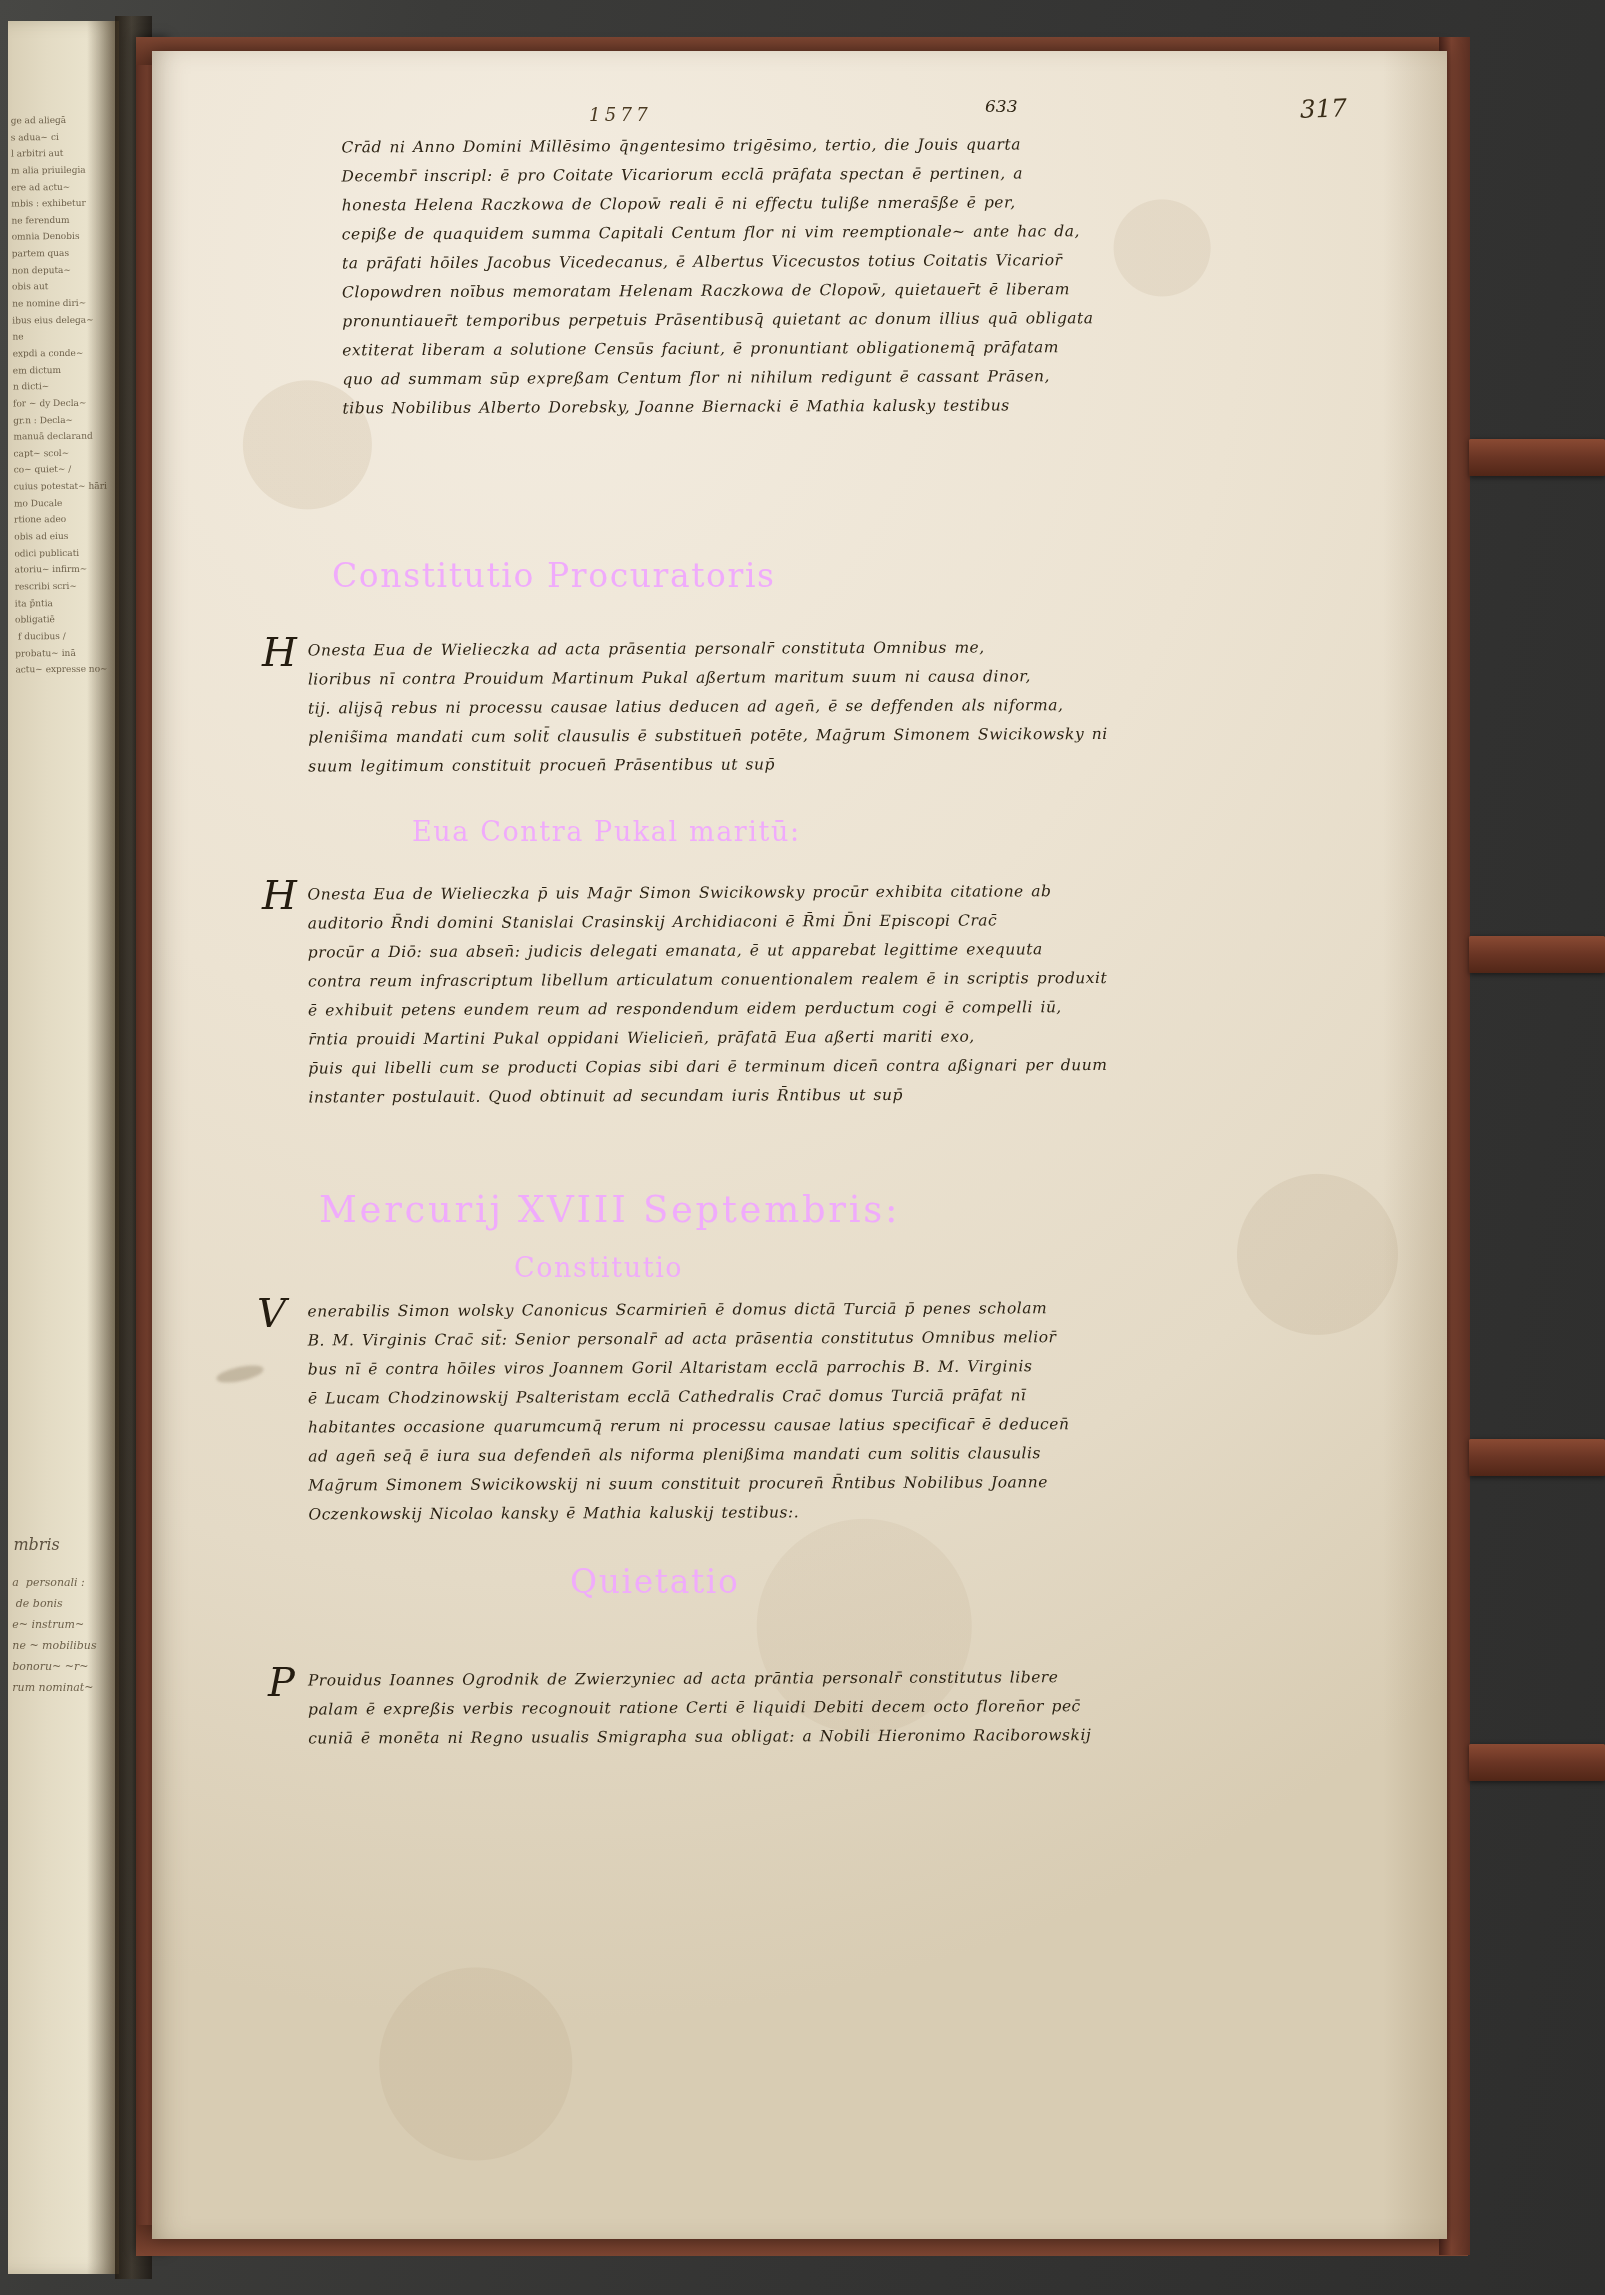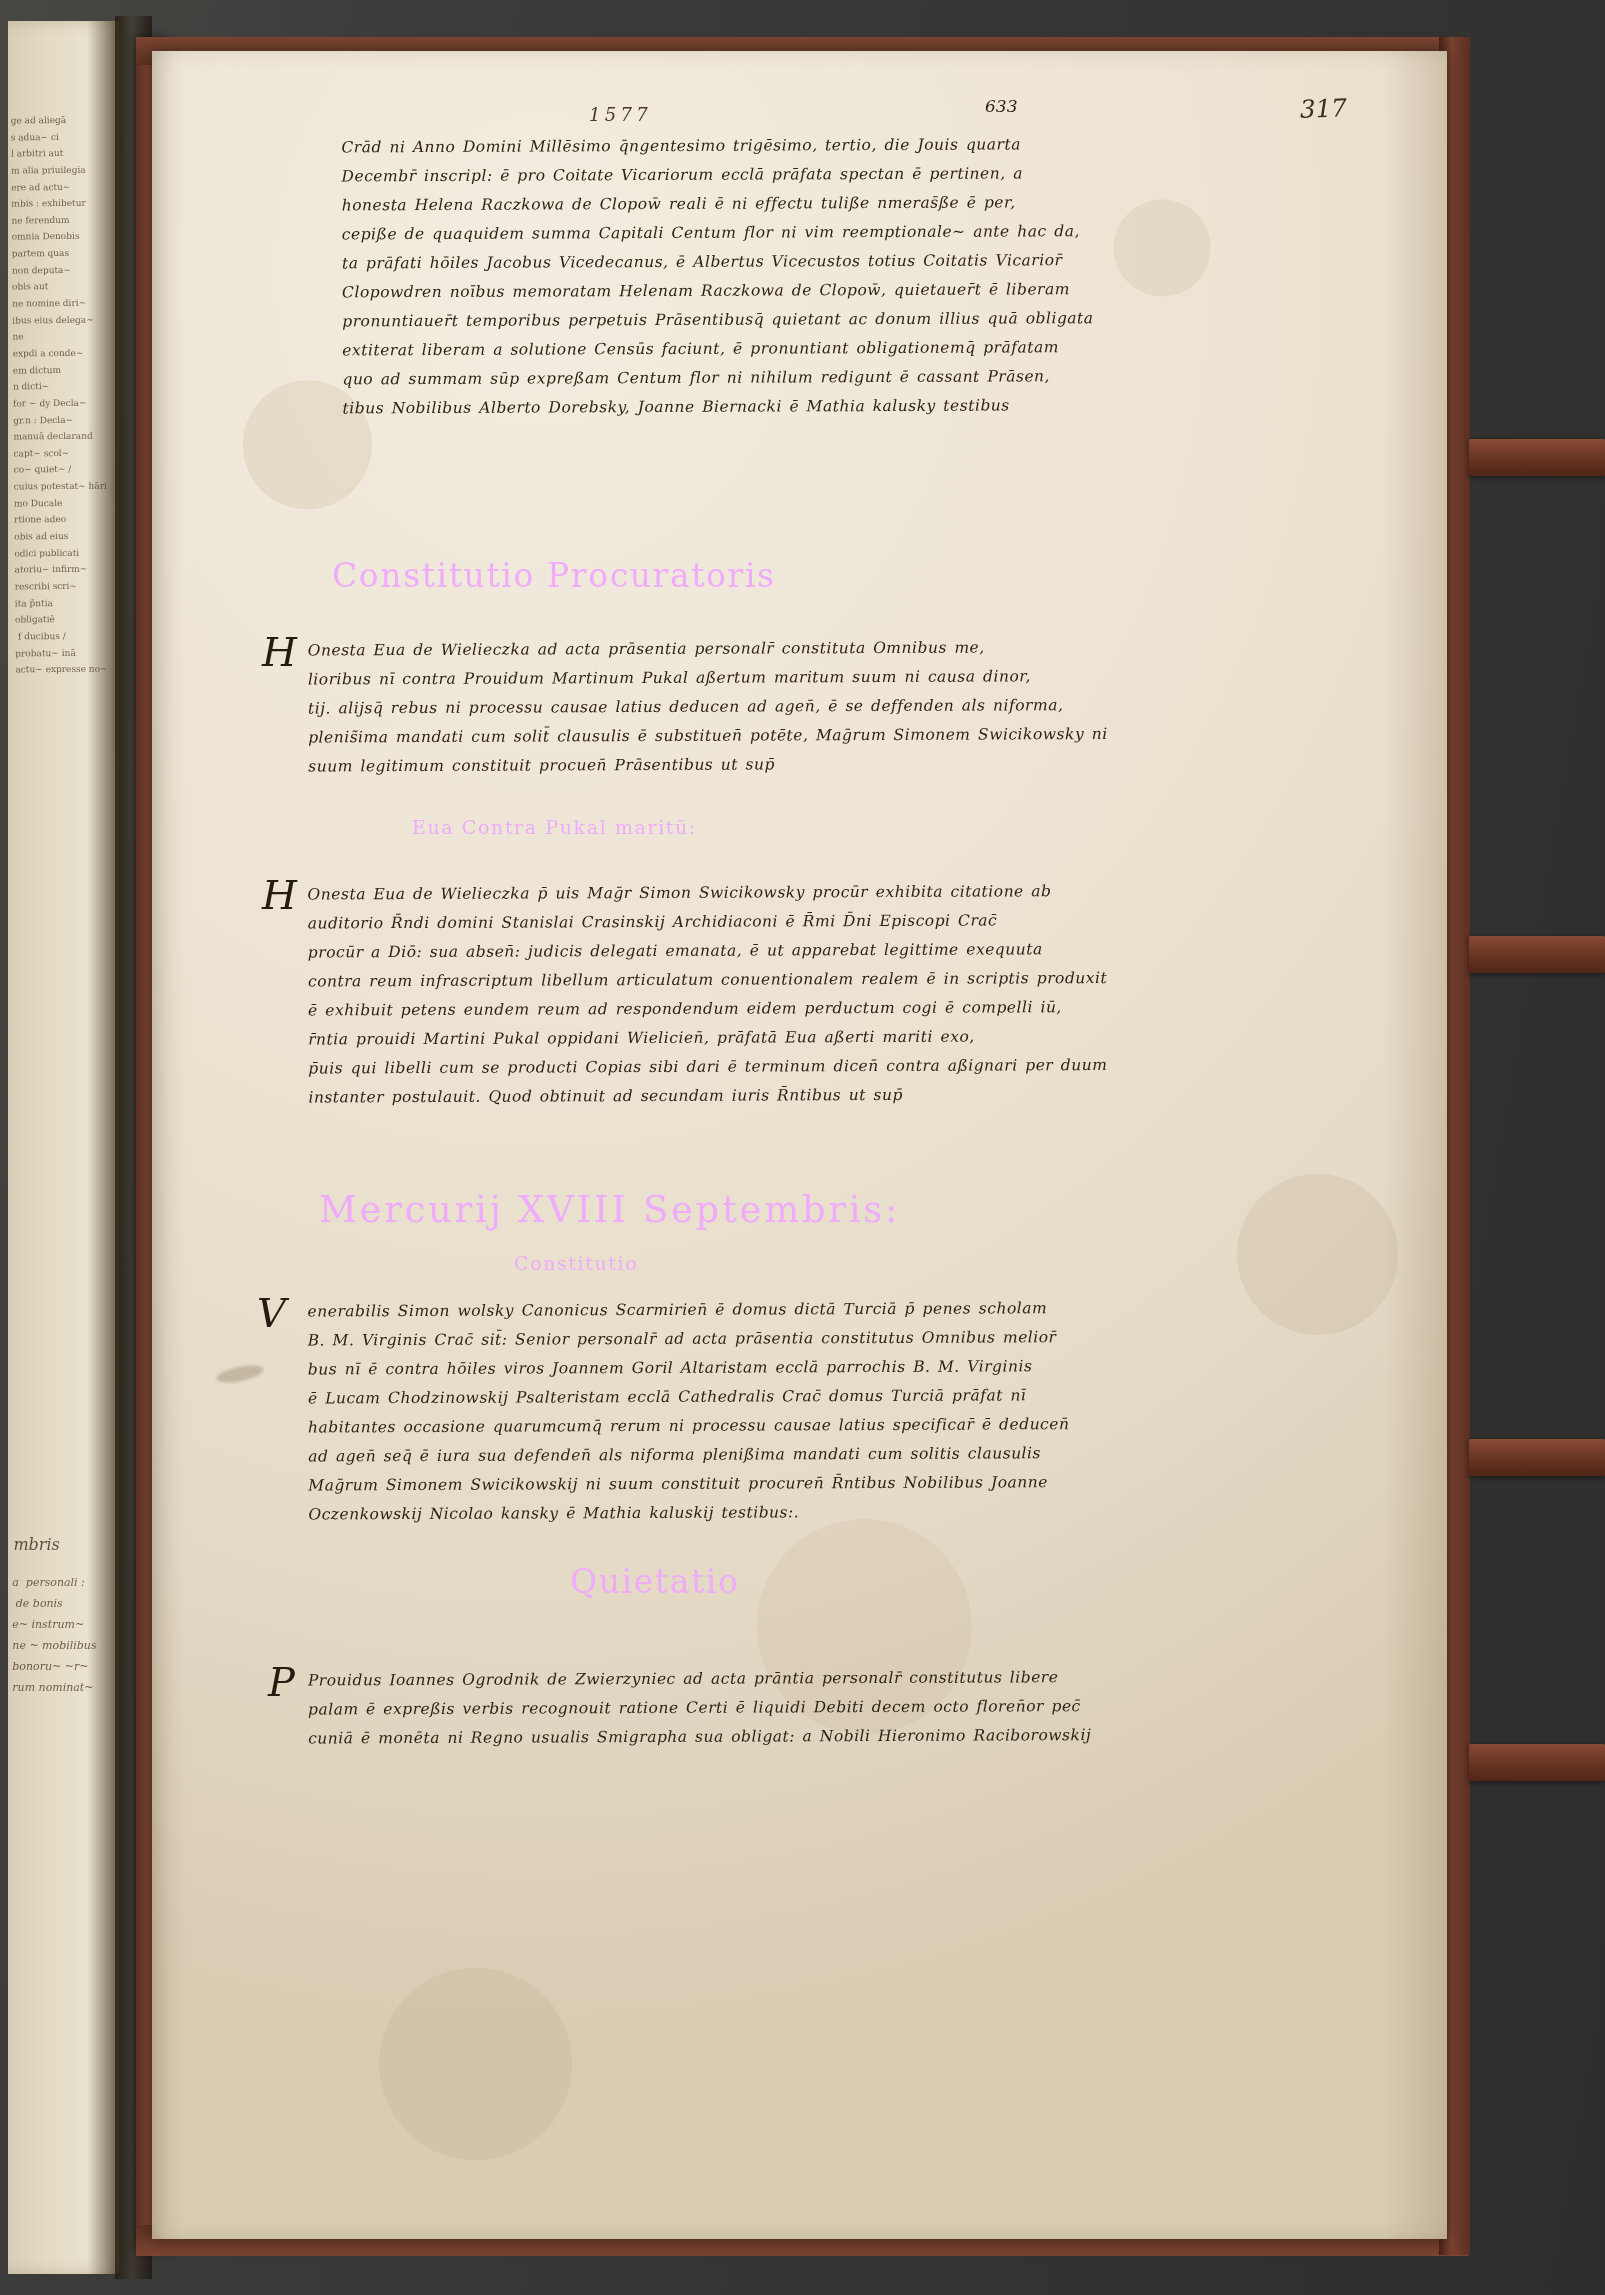--- a/index.html
+++ b/index.html
@@ -200,21 +200,21 @@
 
   .heading {
     position: absolute;
     color: #f0abfc;
     font-family: "DejaVu Serif", serif;
     font-size: 33px;
     letter-spacing: 1.6px;
     font-style: normal;
   }
   .heading.small {
-    font-size: 19px;
+    font-size: 27px;
   }
   .heading.big {
     font-size: 37px;
     letter-spacing: 2.7px;
   }
 
   .dropcap {
     position: absolute;
     color: #241c10;
     font-family: "DejaVu Serif", serif;

